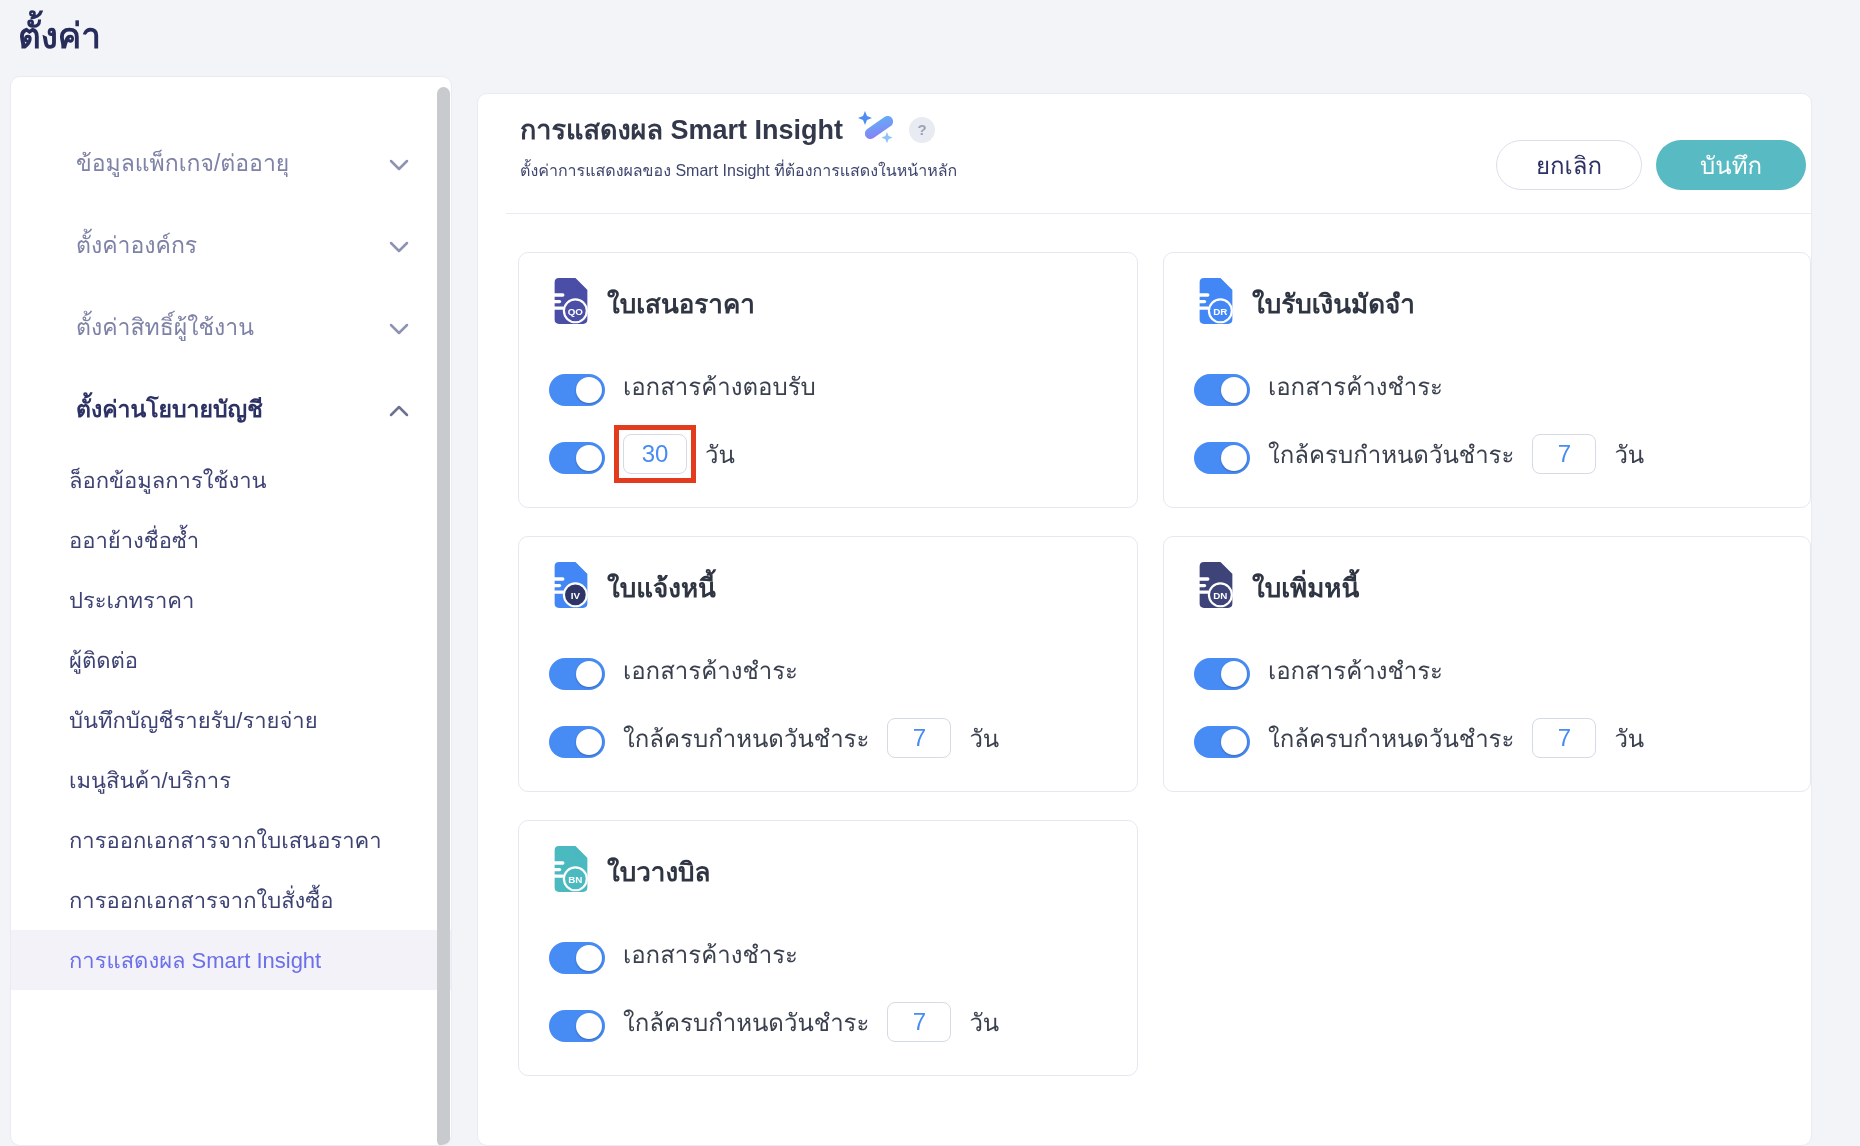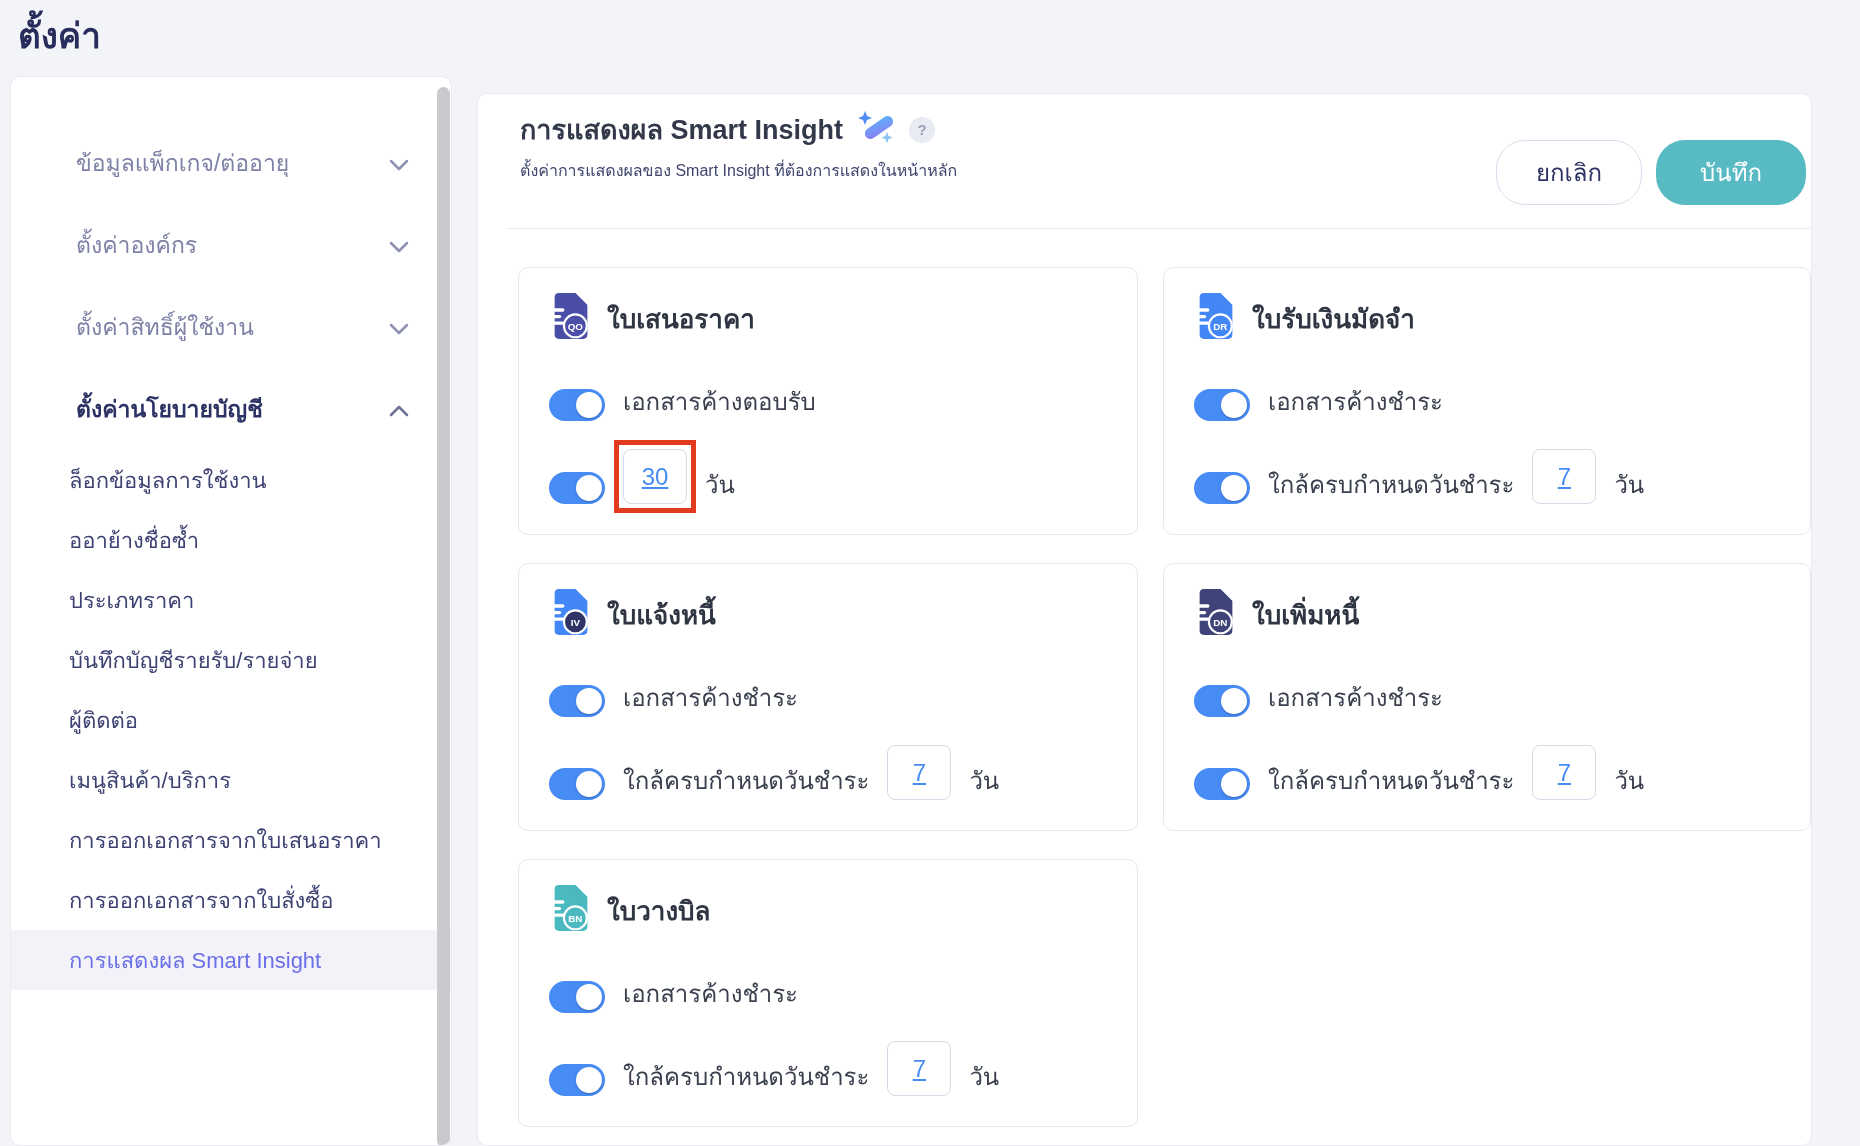--- a/index.html
+++ b/index.html
@@ -49,21 +49,21 @@
   }
   .mh-title-row { display:flex; align-items:center; gap:12px; }
   .mh-title { font-size:27px; font-weight:700; color:#33394a; }
   .help-badge {
     width:26px; height:26px; border-radius:50%; background:#e9ebf2;
     color:#9ba1b6; font-size:15px; font-weight:700;
     display:flex; align-items:center; justify-content:center; cursor:pointer;
   }
   .mh-subtitle { margin-top:7px; font-size:16px; color:#3f466e; }
   .header-buttons { display:flex; gap:14px; margin-top:32px; }
-  .btn { height:65px; border-radius:29px; font-size:24px; cursor:pointer;
+  .btn { height:50px; border-radius:29px; font-size:24px; cursor:pointer;
          display:flex; align-items:center; justify-content:center;
          font-family:inherit; }
   .btn-cancel { width:146px; background:#ffffff; border:1px solid #dadded; color:#2d3264; }
   .btn-save   { width:150px; background:#58bac2; border:none; color:#ffffff; }
   .divider { margin-left:28px; border-bottom:1px solid #e9ebf2; margin-top:23px; }
   
   .cards {
     margin:38px 0 0 40px;
     display:grid; grid-template-columns:620px 648px;
     column-gap:25px; row-gap:28px;
@@ -81,23 +81,23 @@
   .toggle {
     width:56px; height:32px; border-radius:16px; background:#478bf5;
     position:relative; flex:0 0 auto; cursor:pointer;
   }
   .toggle .knob {
     position:absolute; right:3px; top:3px; width:26px; height:26px;
     border-radius:50%; background:#ffffff; box-shadow:0 1px 2px rgba(0,0,0,.25);
   }
   .days-wrap { position:relative; display:inline-block; }
   .days-input {
-    width:64px; height:55px; border:1px solid #d5dae6; border-radius:8px;
+    width:64px; height:40px; border:1px solid #d5dae6; border-radius:8px;
     font-size:24px; color:#478bf5; text-align:center; background:#fff;
-    font-family:inherit; outline:none;text-decoration:underline;
+    font-family:inherit; outline:none;
   }
   .red-frame {
     position:absolute; inset:-9px; border:5px solid #e33b1e; pointer-events:none;
   }
   .unit { font-size:24px; color:#3a404e; }
 </style>
 </head>
 <body>
 
 <div class="page-title">ตั้งค่า</div>
@@ -132,24 +132,24 @@
     <div class="side-sub">
         <span>ล็อกข้อมูลการใช้งาน</span>
       </div>
     <div class="side-sub">
         <span>ออาย้างชื่อซ้ำ</span>
       </div>
     <div class="side-sub">
         <span>ประเภทราคา</span>
       </div>
     <div class="side-sub">
+        <span>ผู้ติดต่อ</span>
+      </div>
+    <div class="side-sub">
         <span>บันทึกบัญชีรายรับ/รายจ่าย</span>
-      </div>
-    <div class="side-sub">
-        <span>ผู้ติดต่อ</span>
       </div>
     <div class="side-sub">
         <span>เมนูสินค้า/บริการ</span>
       </div>
     <div class="side-sub">
         <span>การออกเอกสารจากใบเสนอราคา</span>
       </div>
     <div class="side-sub">
         <span>การออกเอกสารจากใบสั่งซื้อ</span>
       </div>

